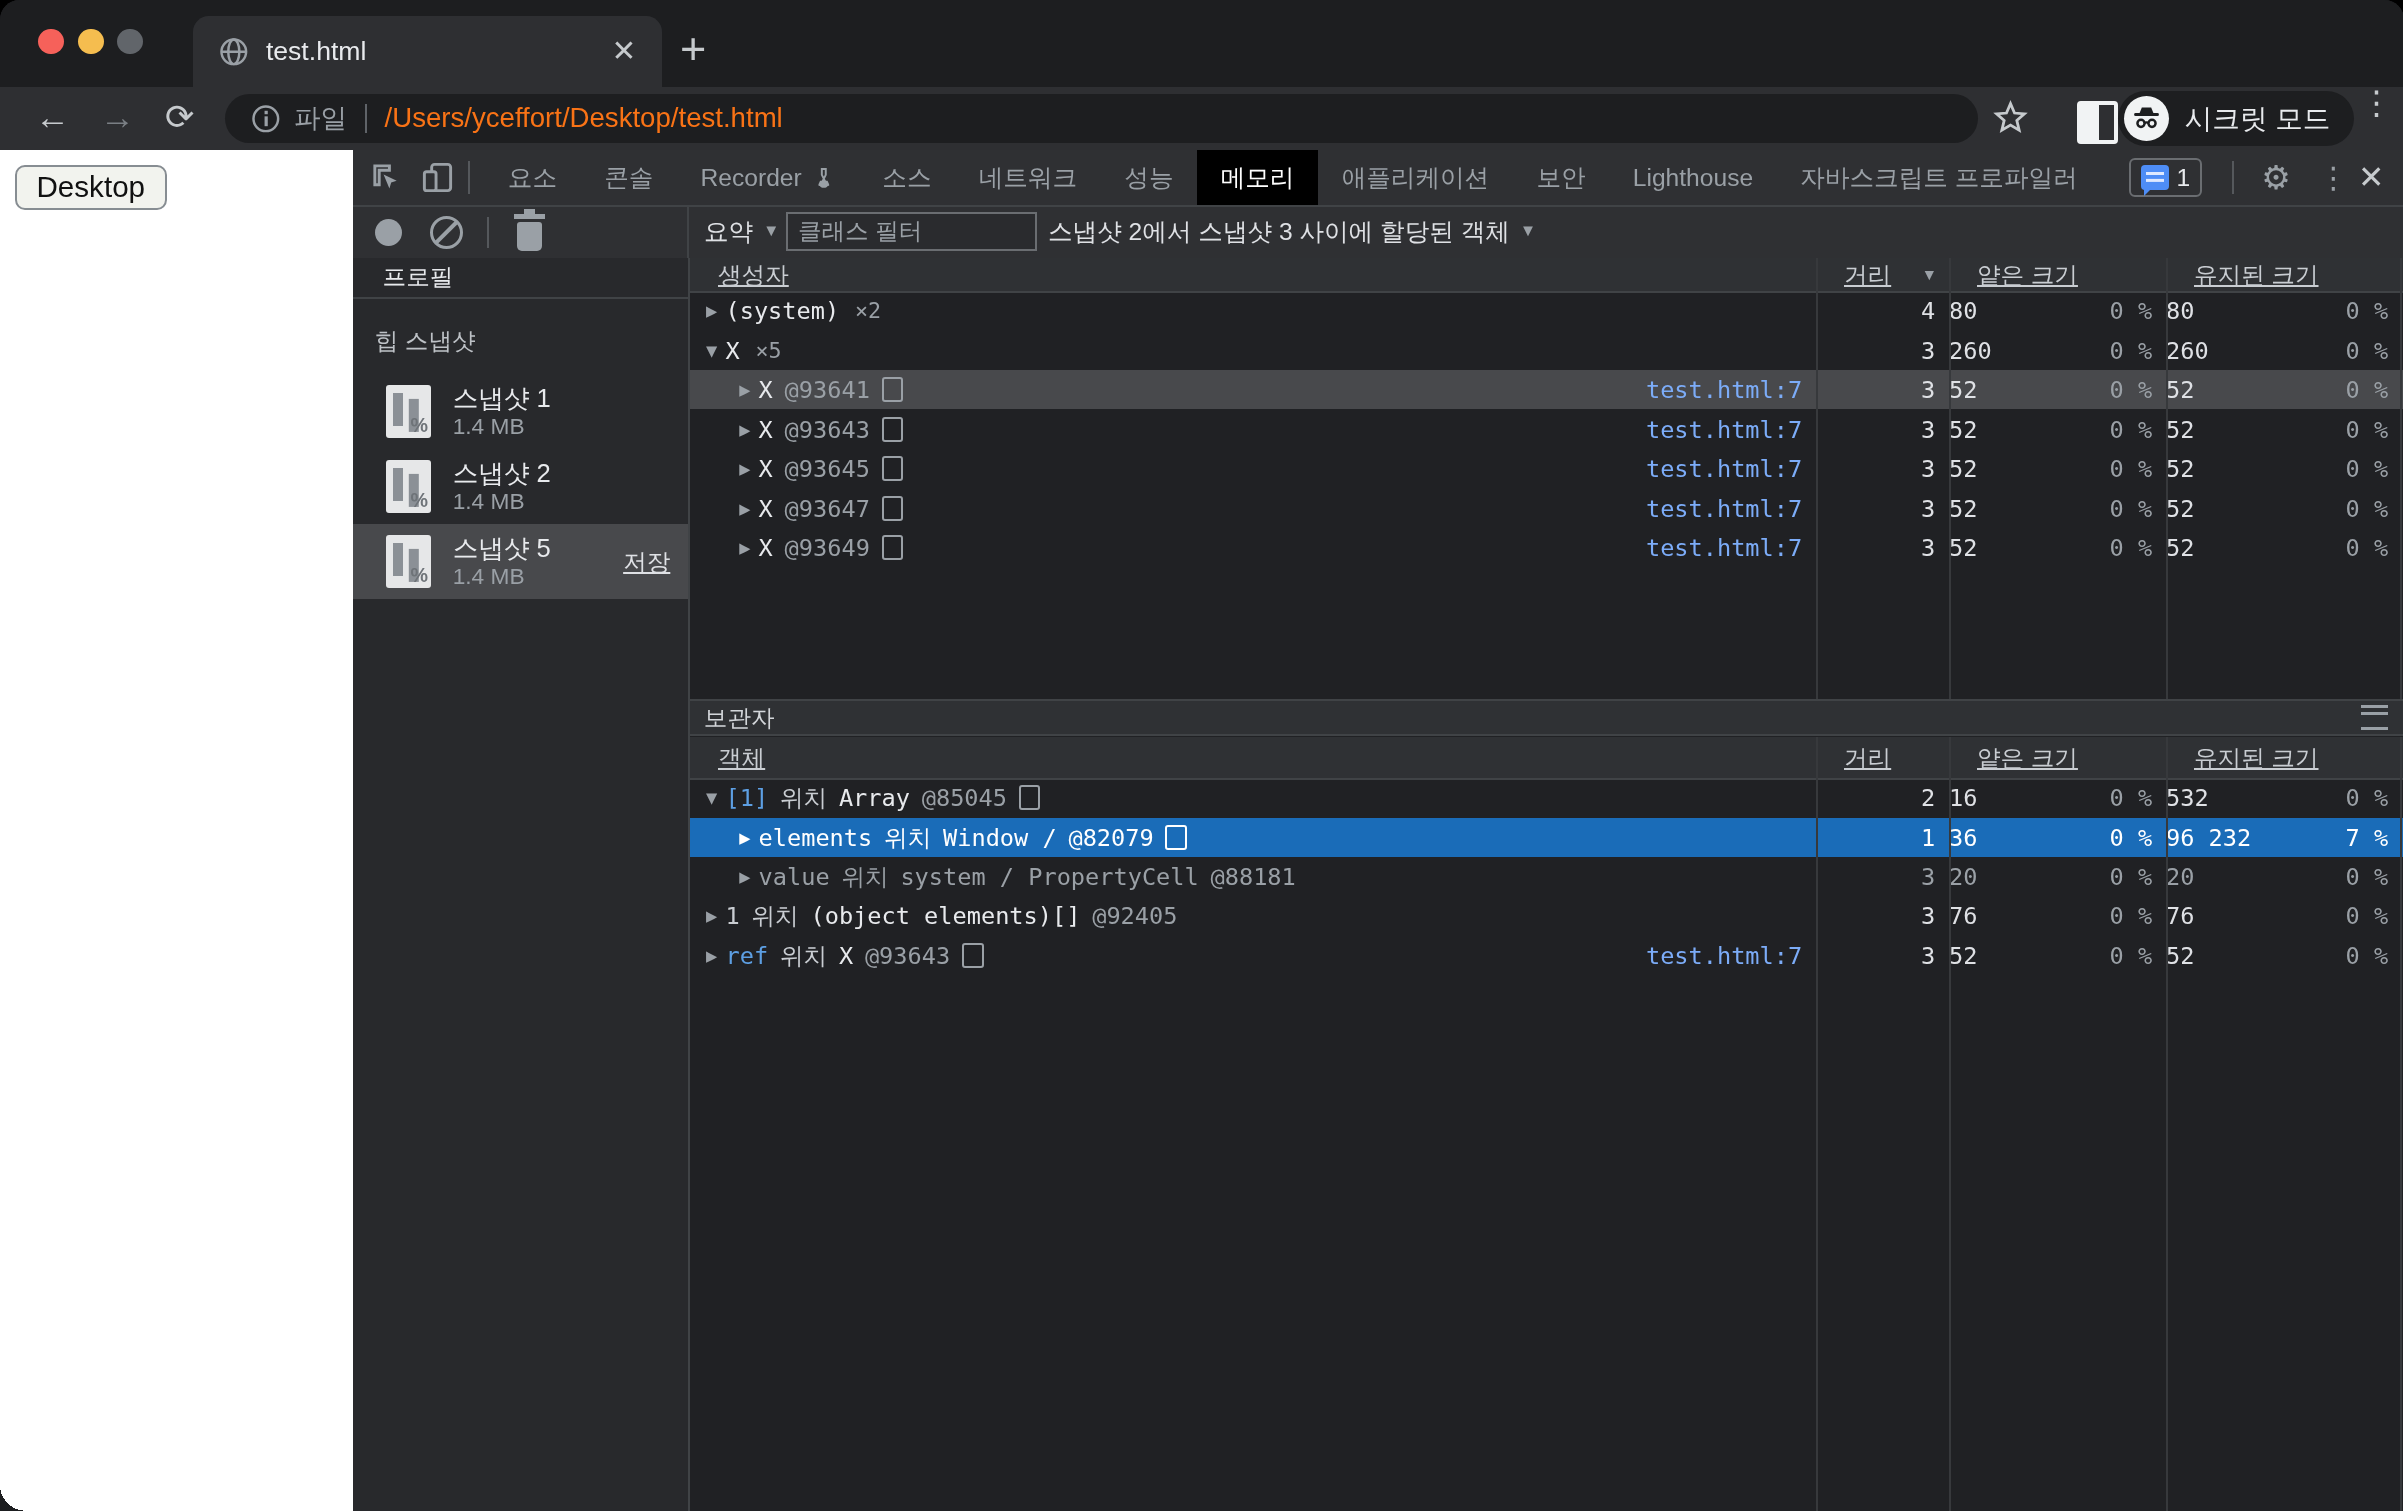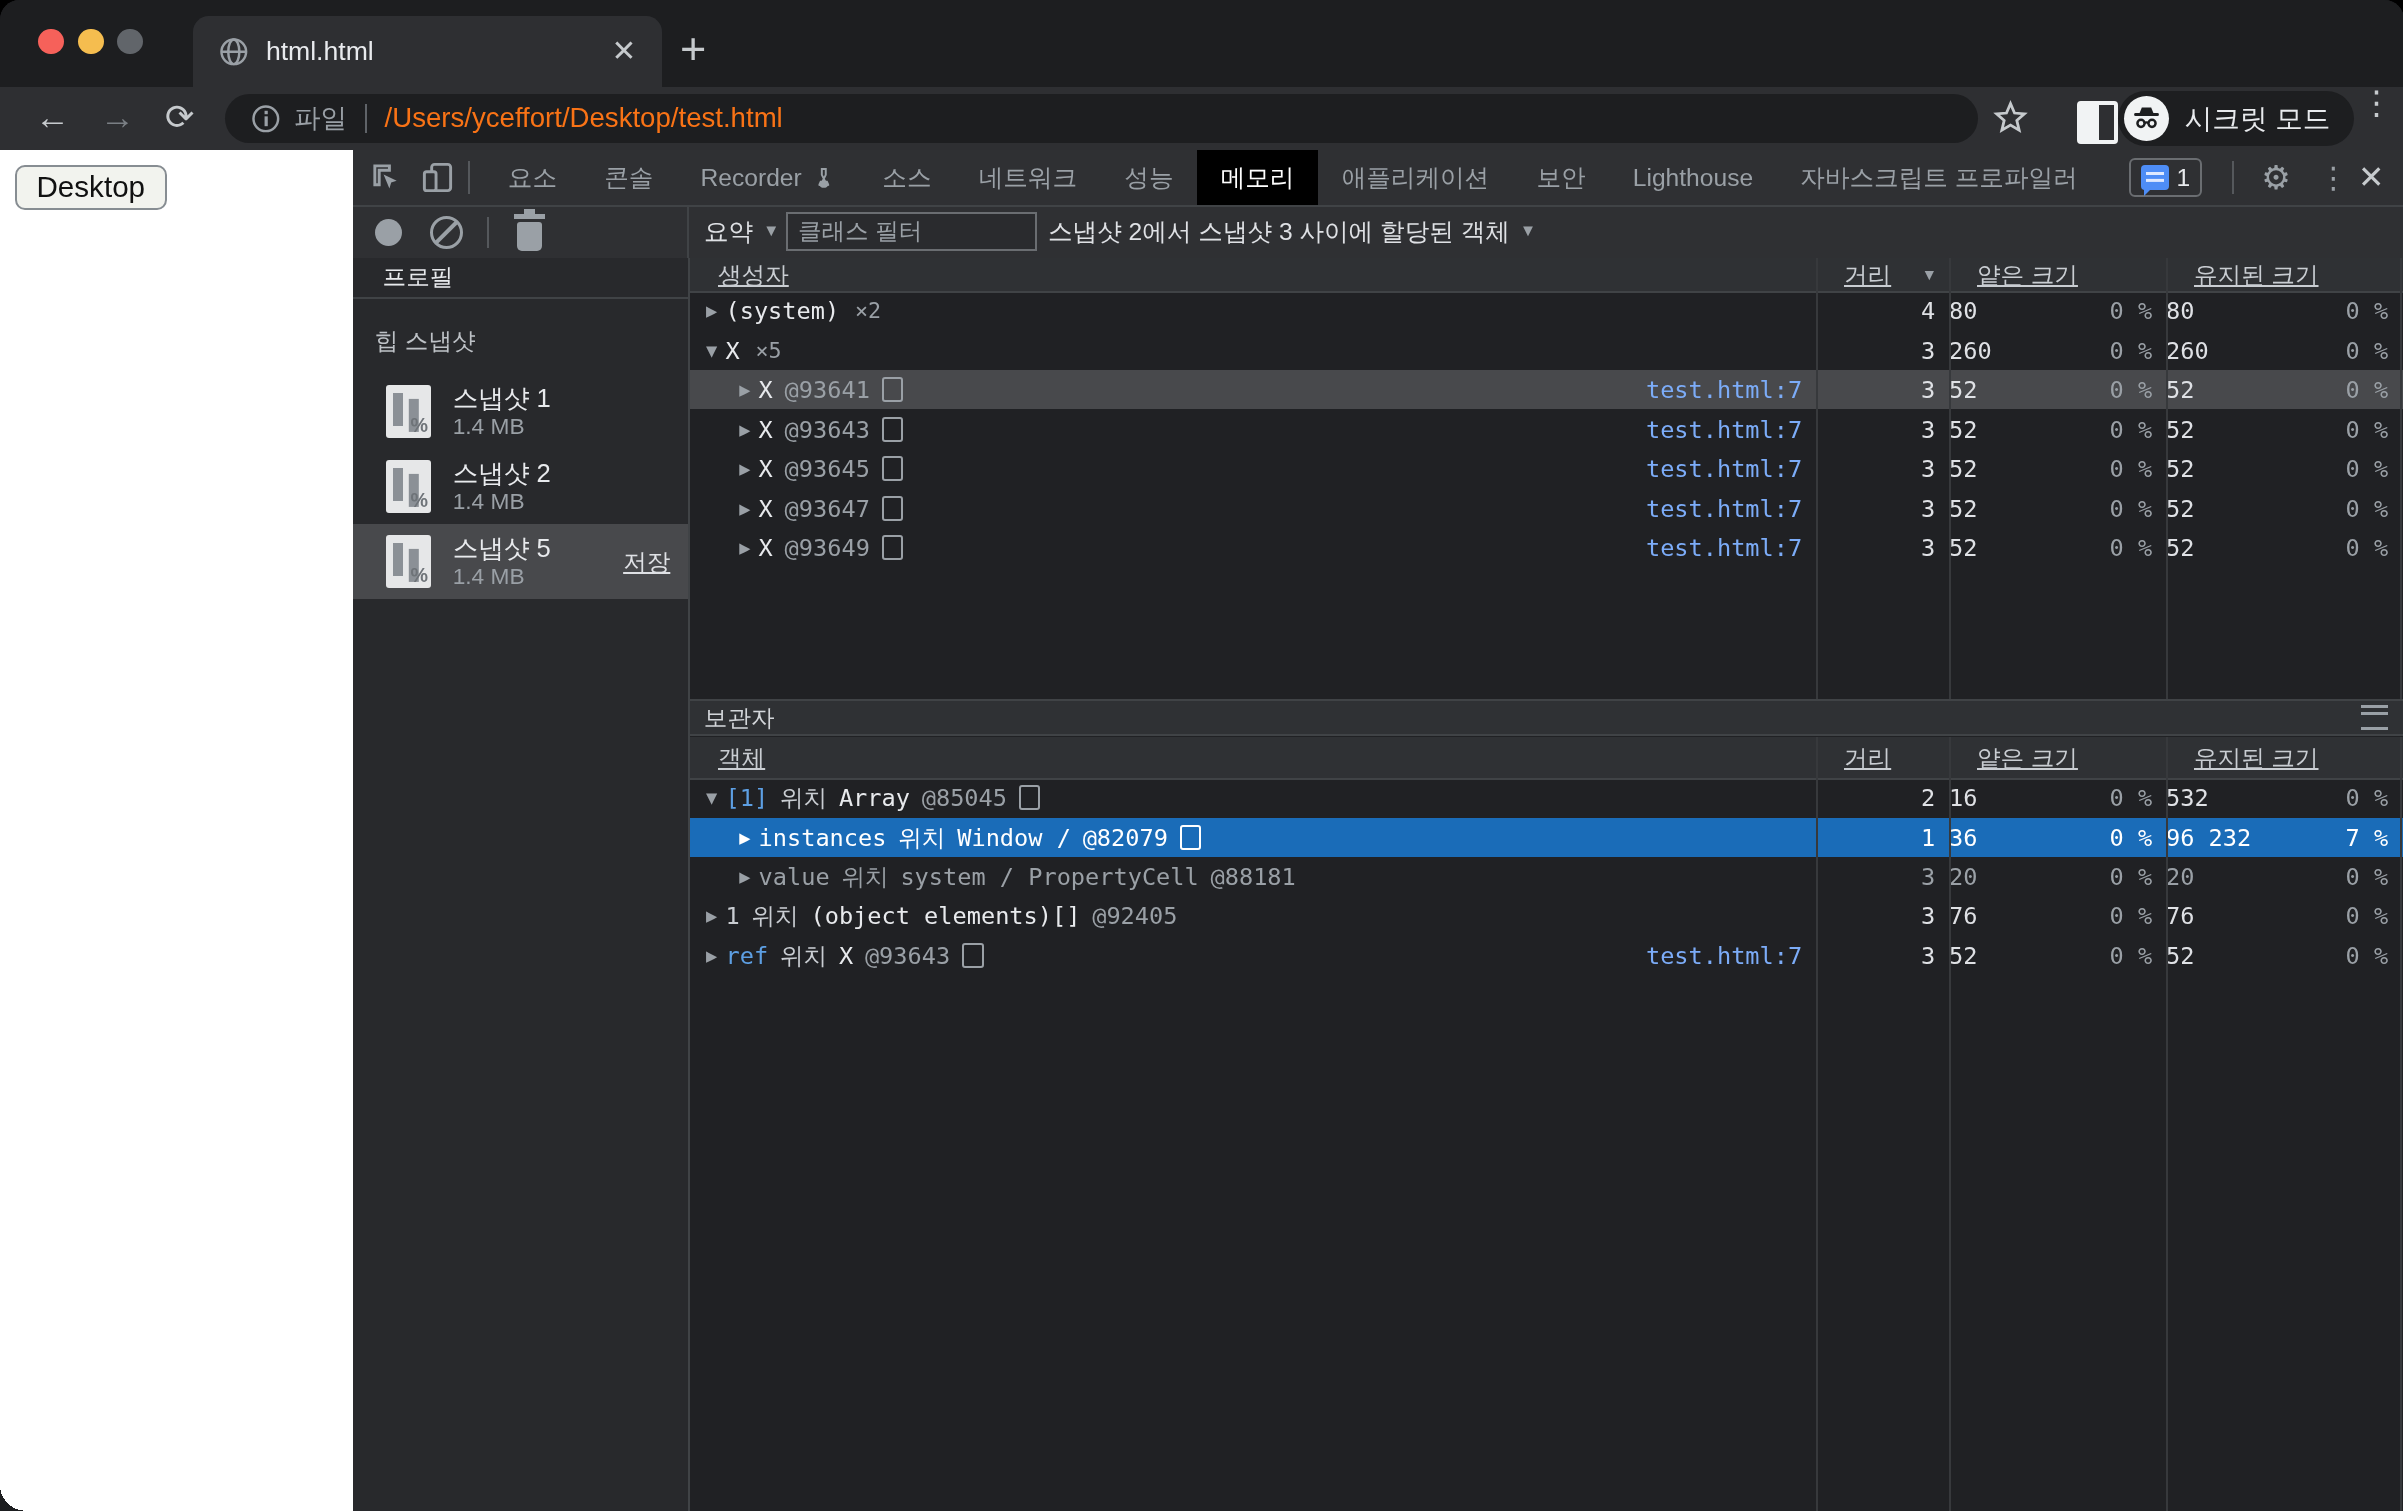--- a/index.html
+++ b/index.html
@@ -130,21 +130,21 @@
   <div class="tabstrip">
     <div class="light" style="left:38px;background:var(--lr);"></div>
     <div class="light" style="left:78px;background:var(--ly);"></div>
     <div class="light" style="left:117px;background:var(--lg);"></div>
     <div class="tab">
       <svg class="favicon" viewBox="0 0 24 24">
           <circle cx="12" cy="12" r="10" fill="none" stroke="#9aa0a6" stroke-width="2"></circle>
           <ellipse cx="12" cy="12" rx="4.5" ry="10" fill="none" stroke="#9aa0a6" stroke-width="2"></ellipse>
           <line x1="2" y1="12" x2="22" y2="12" stroke="#9aa0a6" stroke-width="2"></line>
         </svg>
-      <span class="tab-title">html.html</span>
+      <span class="tab-title">test.html</span>
       <span class="tab-close">✕</span>
     </div>
     <div class="newtab">+</div>
   </div>
 
   <div class="btoolbar">
     <span class="navbtn" style="left:35px;">←</span>
     <span class="navbtn dim" style="left:100px;">→</span>
     <span class="navbtn" style="left:165px;">⟳</span>
     <div class="urlbar">
@@ -435,21 +435,21 @@
               <span class="pct">0 %</span>
             </div>
             <div class="c-size c-ret">
               <span class="val">532</span>
               <span class="pct">0 %</span>
             </div>
           </div>
           <div class="grid-row selected" style="top: 560px;">
             <div class="c-name" style="padding-left: 41px;">
               <span class="arrow">▶</span>
-              <span class="prop">instances</span>
+              <span class="prop">elements</span>
               <span class="inlbl">위치</span>
               <span class="nm">Window /</span>
               <span class="oid">@82079</span>
               <span class="boxico"></span>
             </div>
             <div class="c-dist">1</div>
             <div class="c-size c-shallow">
               <span class="val">36</span>
               <span class="pct">0 %</span>
             </div>

